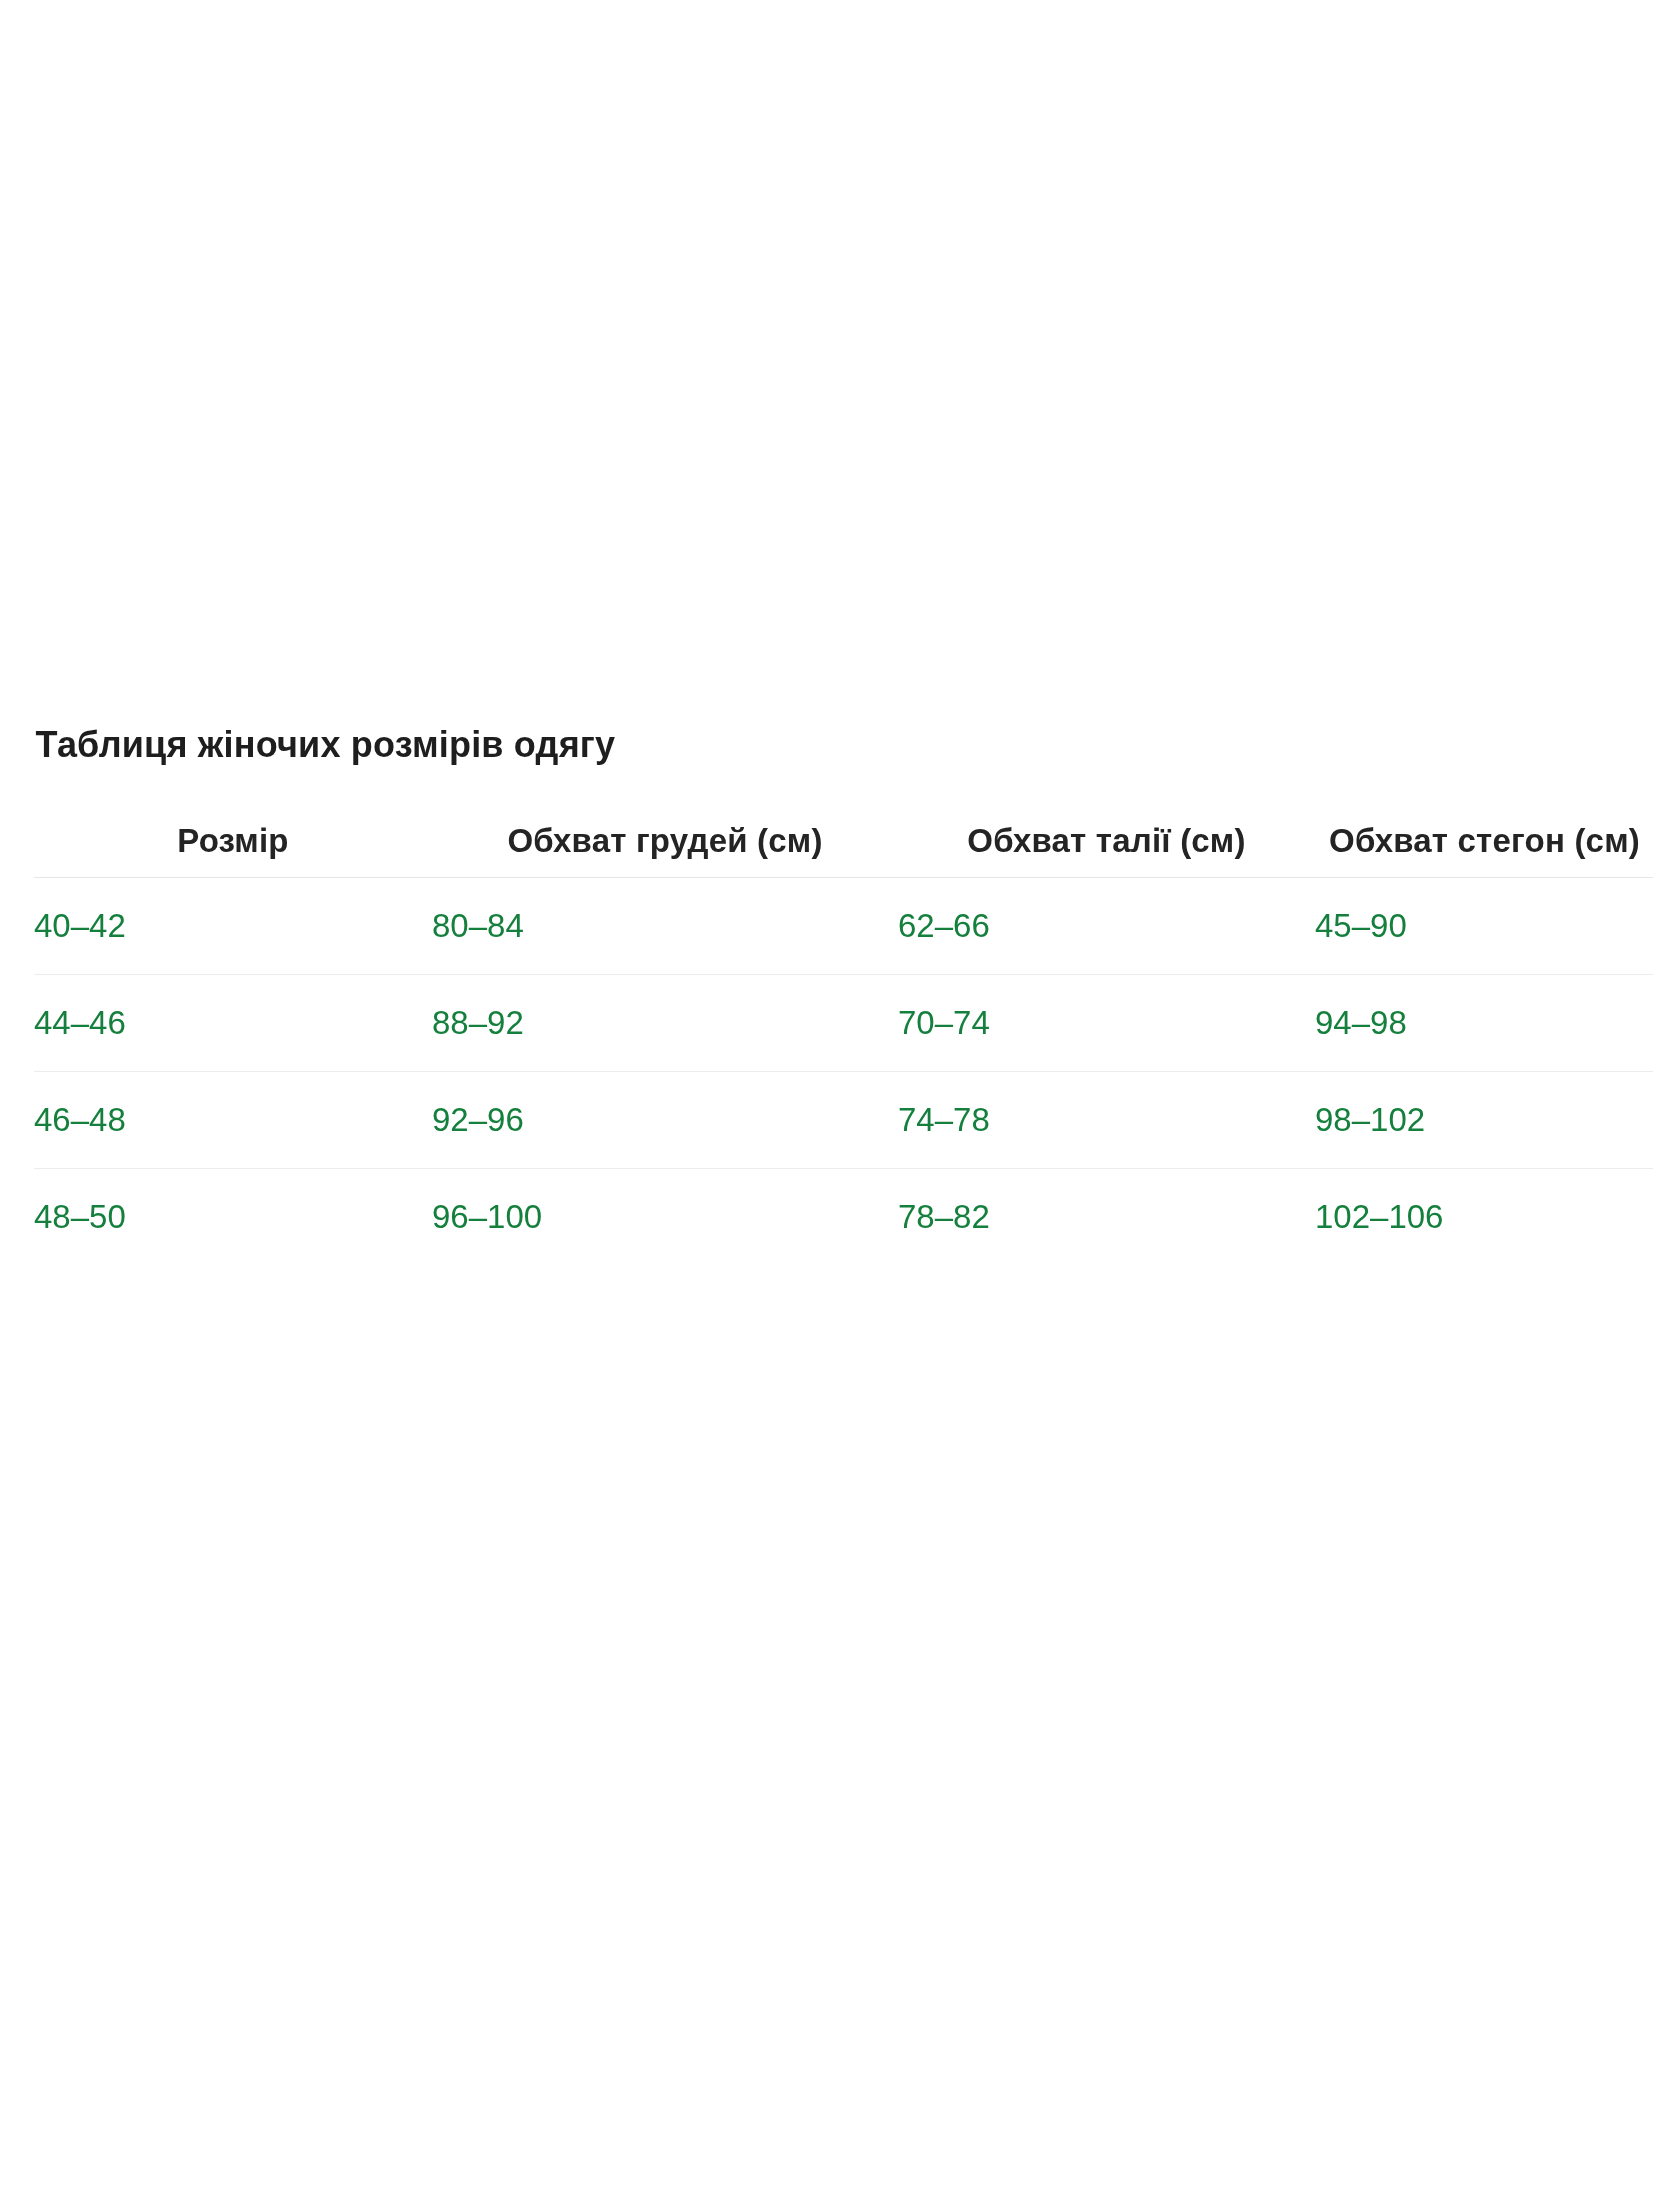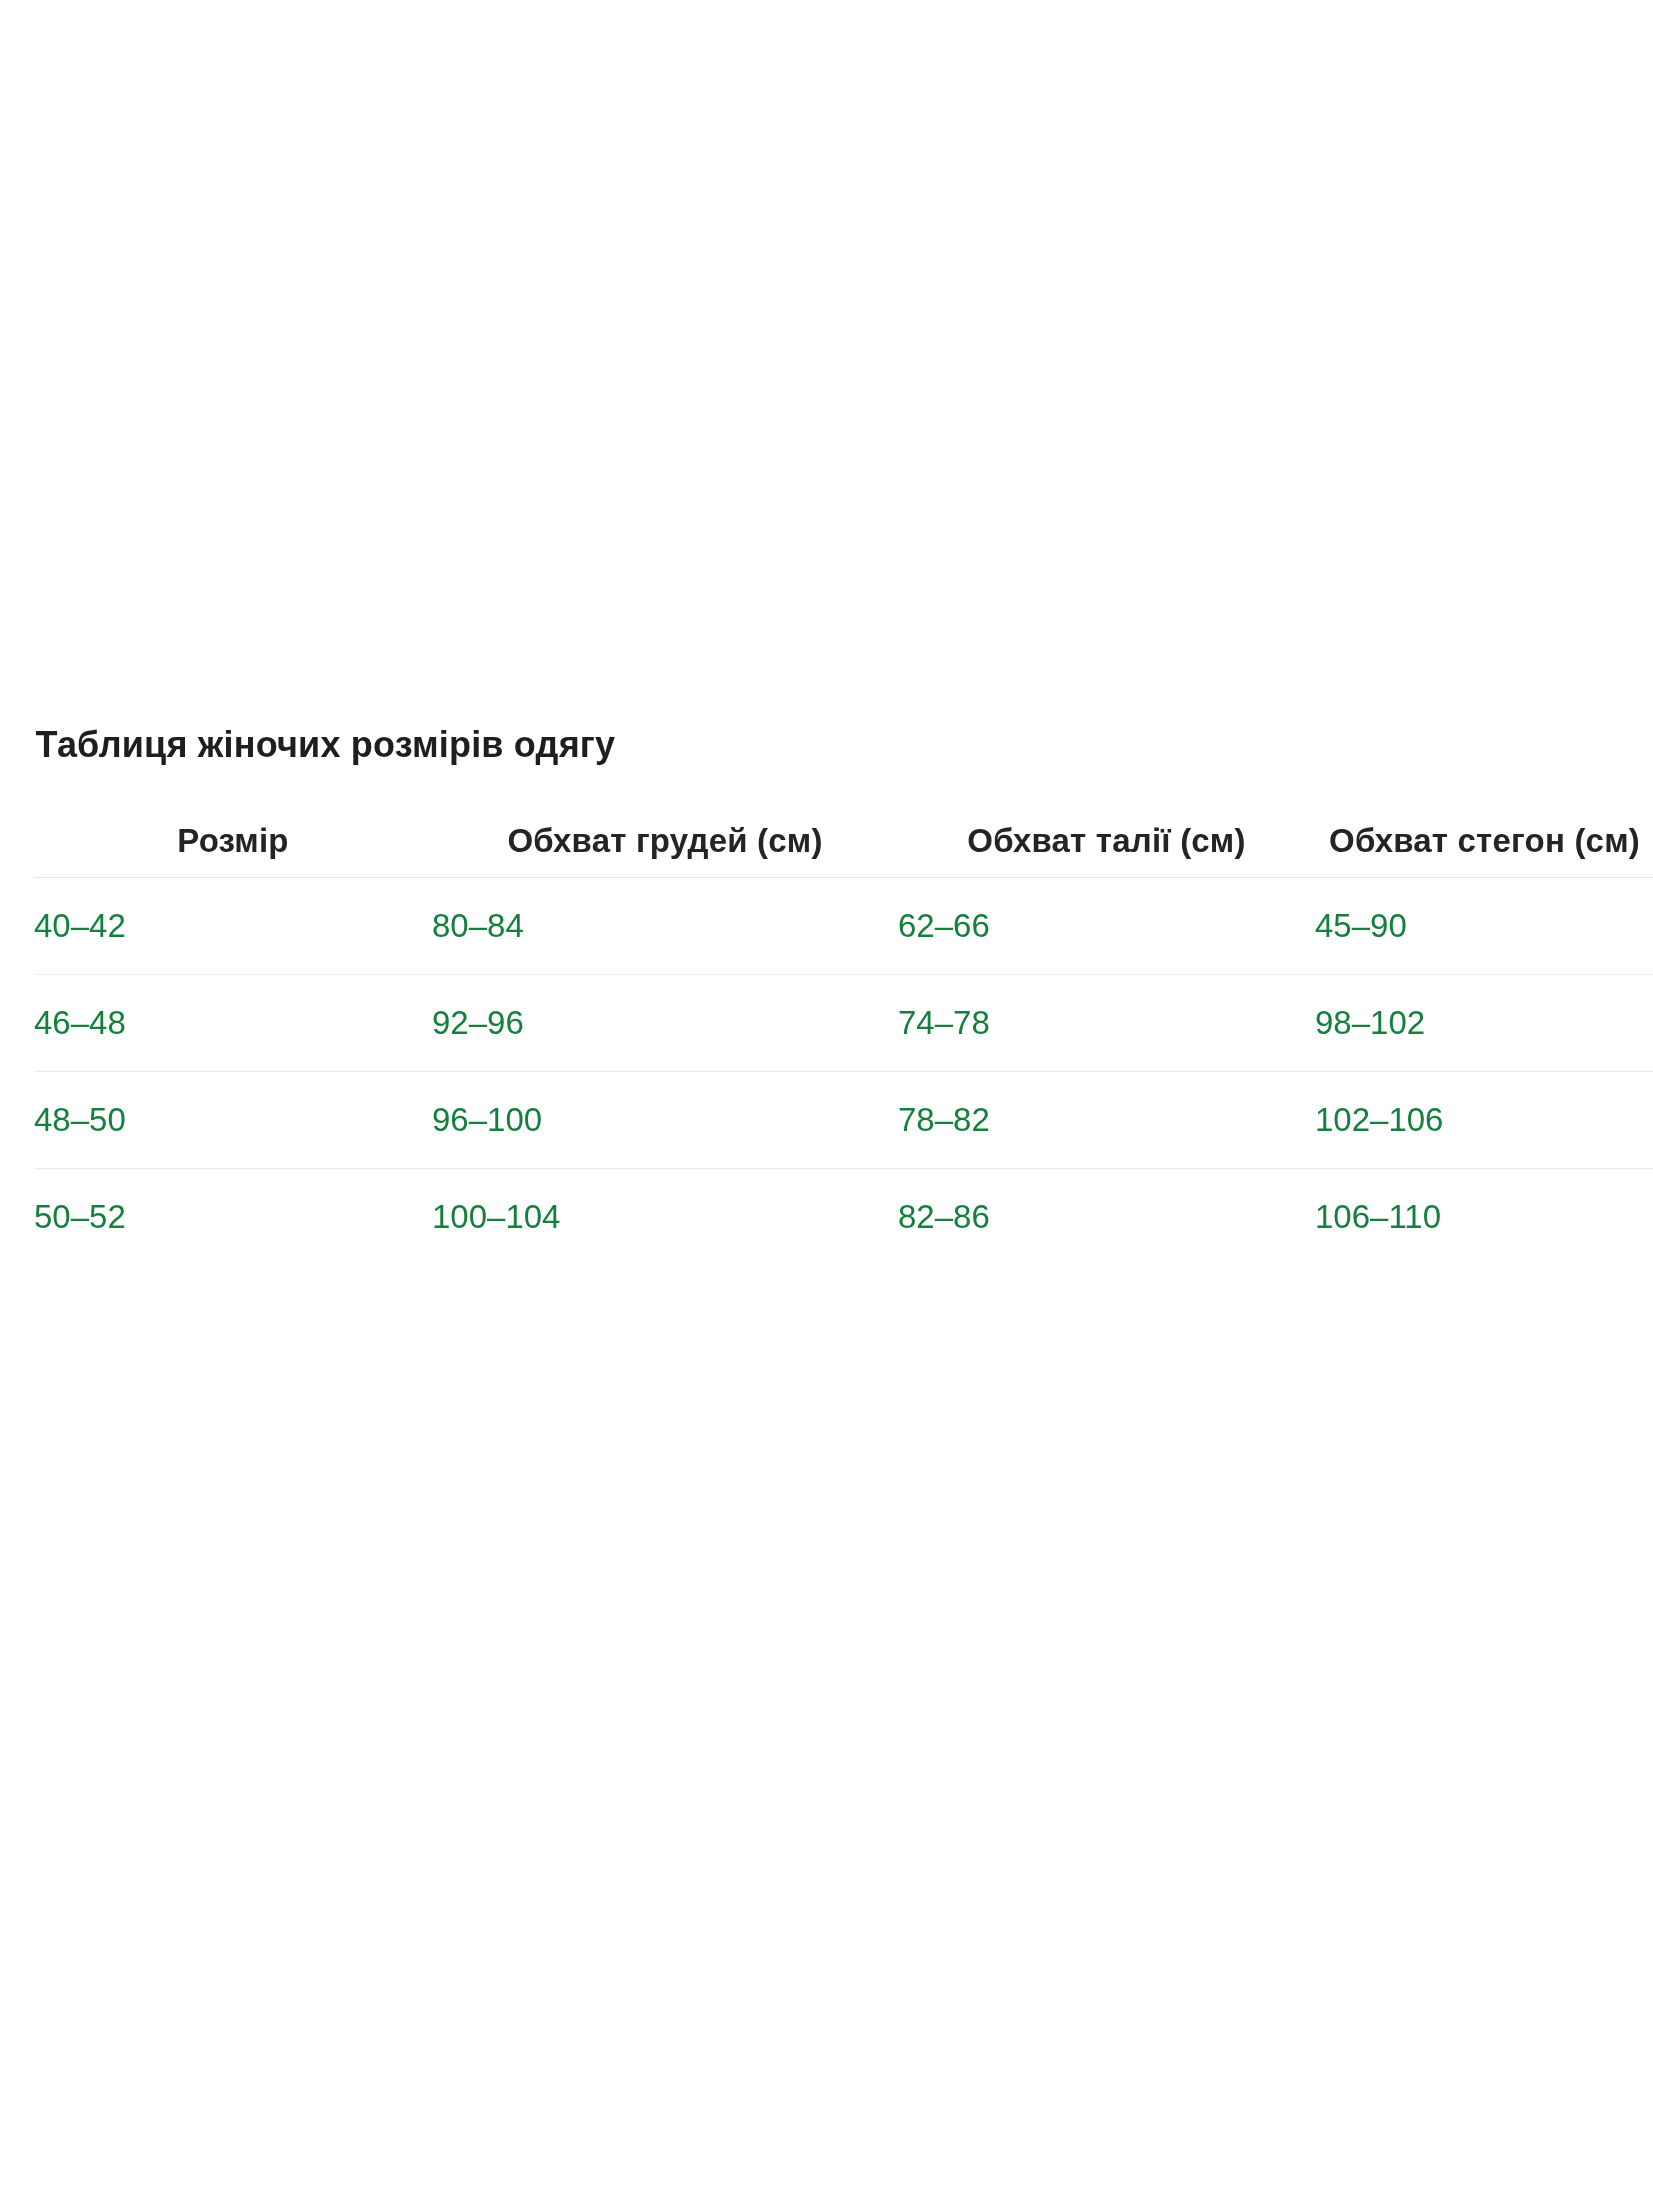--- a/index.html
+++ b/index.html
@@ -88,34 +88,34 @@
       </tr>
     </thead>
     <tbody>
       <tr>
         <td>40–42</td>
         <td>80–84</td>
         <td>62–66</td>
         <td>45–90</td>
       </tr>
       <tr>
+        <td>44–46</td>
+        <td>88–92</td>
+        <td>70–74</td>
+        <td>94–98</td>
+      </tr>
+      <tr>
         <td>46–48</td>
         <td>92–96</td>
         <td>74–78</td>
         <td>98–102</td>
       </tr>
       <tr>
         <td>48–50</td>
         <td>96–100</td>
         <td>78–82</td>
         <td>102–106</td>
       </tr>
-      <tr>
-        <td>50–52</td>
-        <td>100–104</td>
-        <td>82–86</td>
-        <td>106–110</td>
-      </tr>
     </tbody>
   </table>
 
 </div>
 
 
 </body></html>

